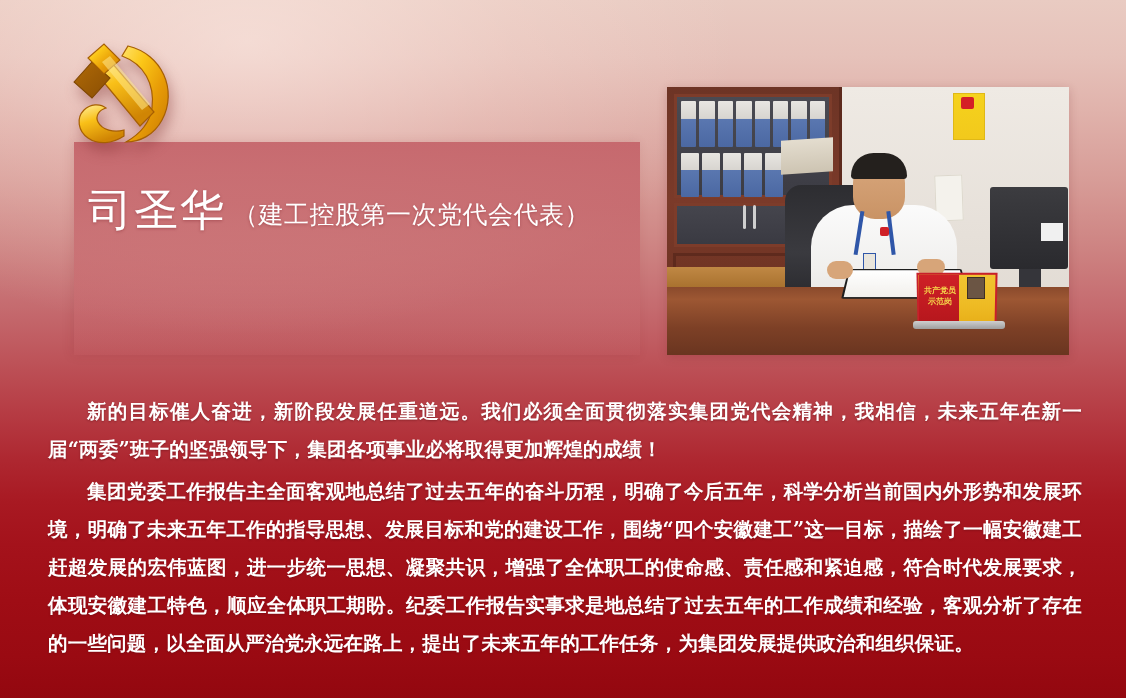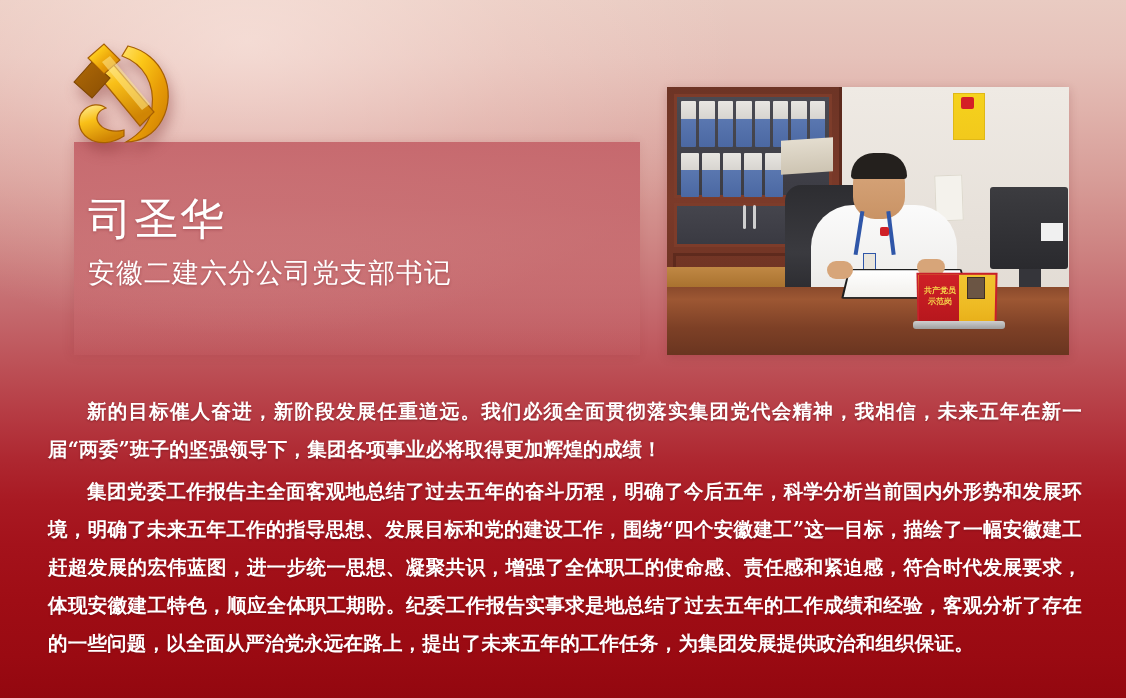--- a/index.html
+++ b/index.html
@@ -78,21 +78,20 @@
   }
   .emblem svg { display:block; width:100%; height:100%; }
 
   .card-text {
     position: absolute;
     left: 88px;
     top: 186px;
     z-index: 5;
     color: #ffffff;
     text-shadow: 0 1px 3px rgba(110, 20, 30, 0.35);
-    margin-top: 9px;
   }
   .line-name {
     display: flex;
     align-items: baseline;
     white-space: nowrap;
   }
   .person-name {
     font-family: "DejaVu Sans", "Liberation Sans", sans-serif;
     font-size: 44px;
     font-weight: 400;
@@ -354,22 +353,22 @@
 
       <path d="M44 24 L 52 18 L 92 66 L 84 72 Z" fill="#ffe98e" opacity="0.55"></path>
     </svg>
   </div>
 
   <div class="name-card"></div>
 
   <div class="card-text">
     <div class="line-name">
       <span class="person-name">司圣华</span>
+      <span class="person-role">（建工控股第一次党代会代表）</span>
     </div>
-    <div class="person-title">安徽二建六分公司党支部书记</div>
   </div>
 
   <div class="photo-frame">
     <div class="photo">
       <div class="ph-wall"></div>
 
       <div class="ph-cabinet">
         <div class="ph-glass">
           <div class="ph-binders">
             <div class="ph-binder"></div>

